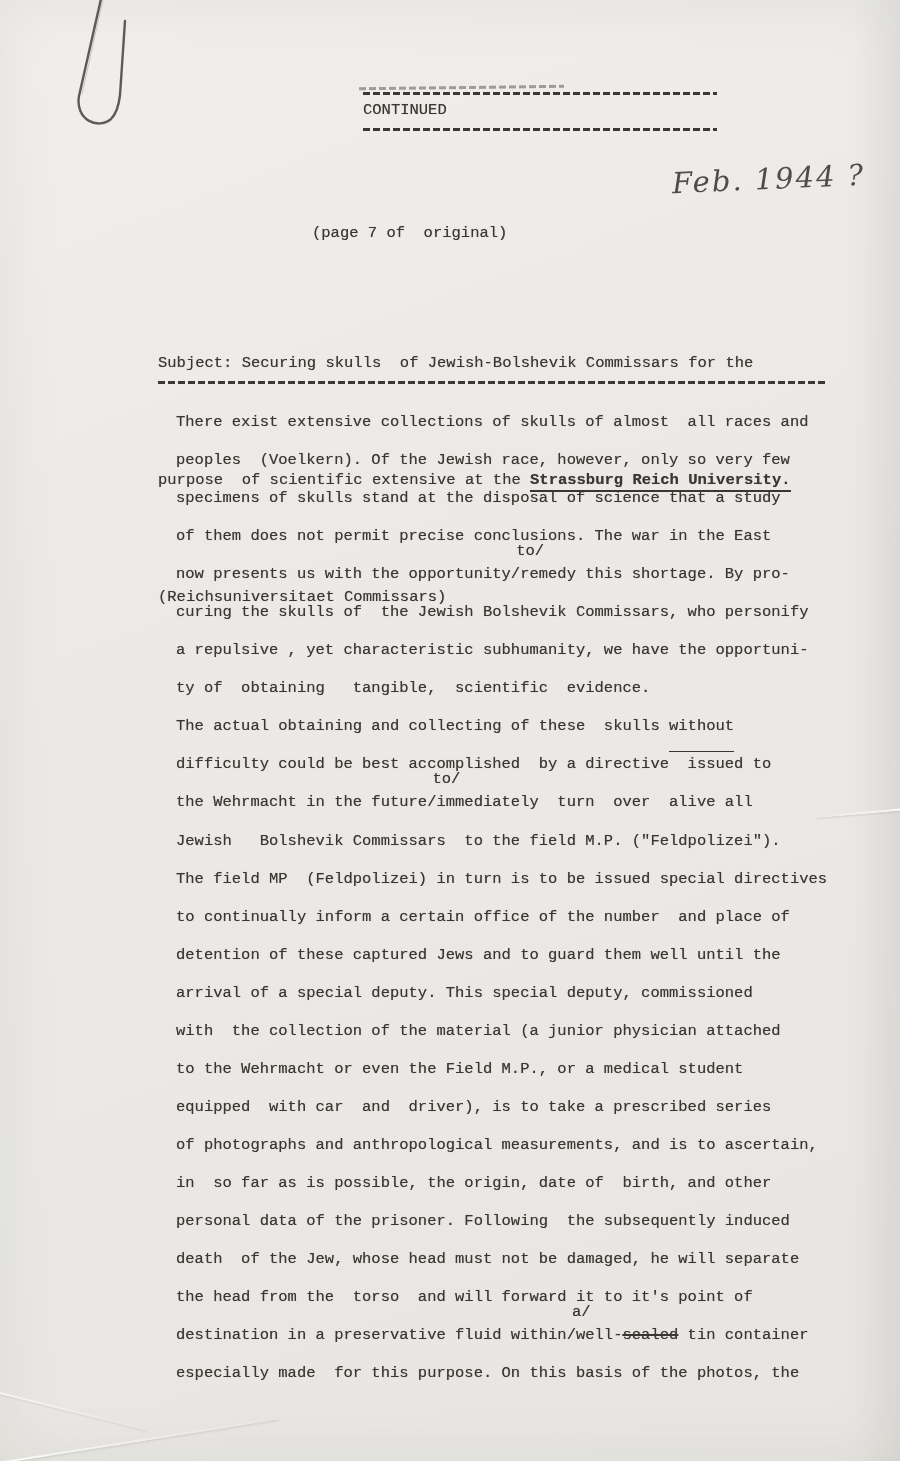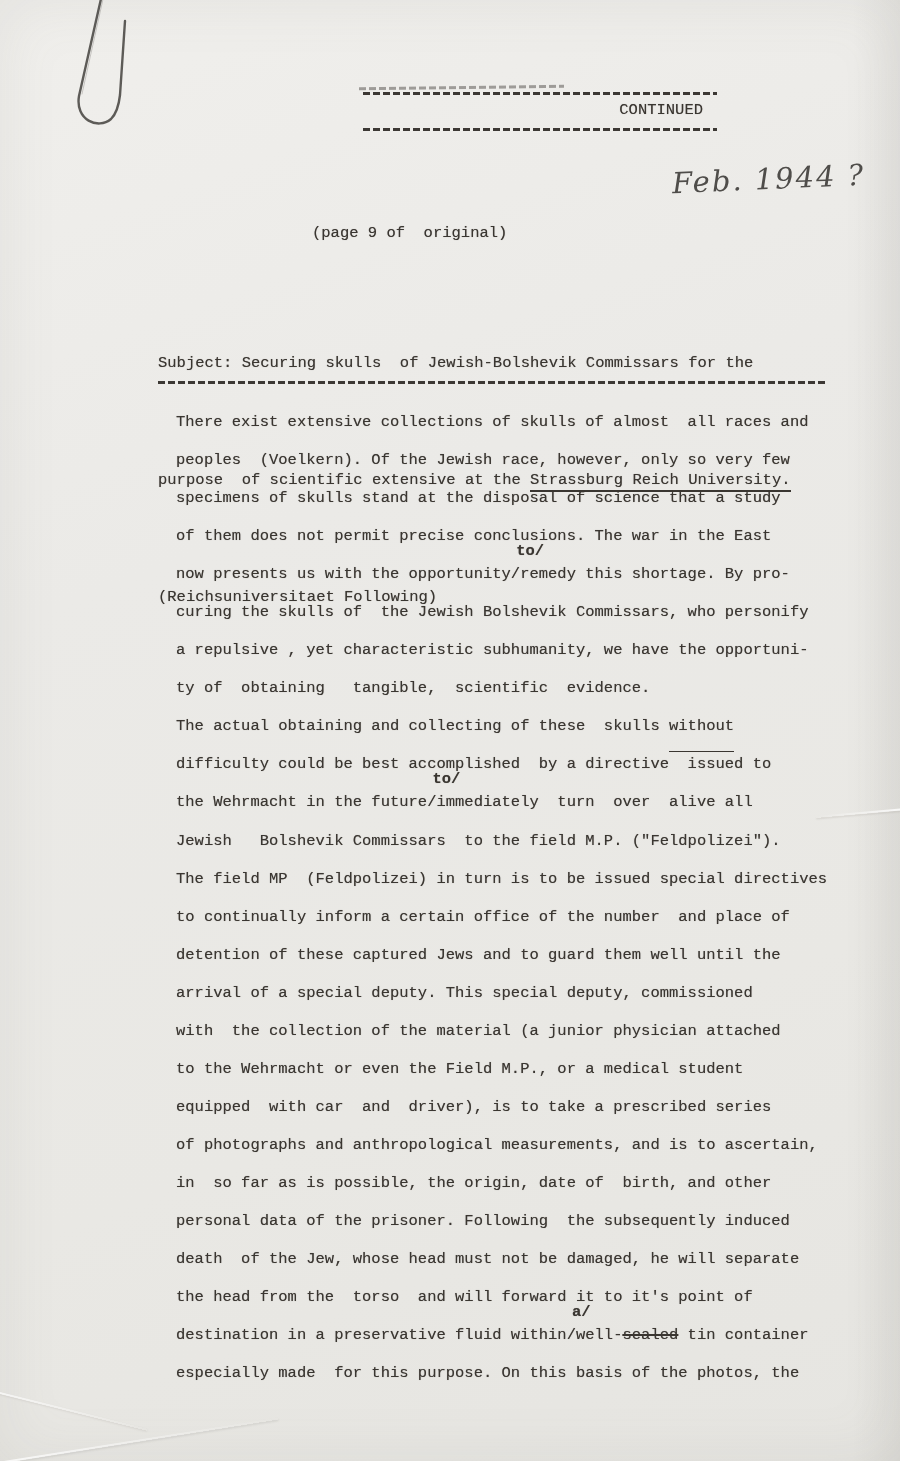--- a/index.html
+++ b/index.html
@@ -63,21 +63,21 @@
     color: #4f4d4a;
   }
   .hand-suffix {
     font-size: 24px;
     margin-left: 9px;
     position: relative;
     top: 2px;
     letter-spacing: 1px;
   }
   .subtitle {
-    text-align: right;
+    text-align: left;
     width: 340px;
     line-height: 20px;
     margin-top: 5px;
   }
   .rule-bottom { margin-top: 8px; }
   .hand-date {
     position: absolute;
     left: 672px;
     top: 162px;
     font-size: 29px;
@@ -92,21 +92,21 @@
     top: 221px;
     line-height: 24px;
   }
   .subject {
     position: absolute;
     left: 158px;
     top: 266px;
     line-height: 39px;
   }
   .u-strong {
-    font-weight: normal;
+    font-weight: bold;
     border-bottom: 2px solid #3a3631;
     padding-bottom: 1px;
   }
   .separator {
     position: absolute;
     left: 158px;
     top: 381px;
     width: 668px;
   }
   
@@ -134,21 +134,20 @@
     width: 0;
     height: 1em;
     vertical-align: baseline;
   }
   .sup {
     position: absolute;
     left: -4px;
     top: -31px;
     white-space: pre;
     text-shadow: 0 0 0.7px rgba(55,50,45,0.55);
-    font-weight: bold;
   }
   
   .edge-shade {
     position: absolute;
     right: 0; top: 0;
     width: 48px; height: 100%;
     background: linear-gradient(90deg, transparent, rgba(118,114,108,0.08));
     pointer-events: none;
   }
   .crease { position: absolute; pointer-events: none; }
@@ -185,26 +184,26 @@
   </svg>
 
   <div class="header">
     <div class="rule rule-top"></div>
     <div class="subtitle typed">CONTINUED</div>
     <div class="rule rule-bottom"></div>
   </div>
 
   <div class="hand hand-date">Feb. 1944 ?</div>
 
-  <div class="page-label typed">(page 9 of  original)</div>
+  <div class="page-label typed">(page 7 of  original)</div>
 
   <div class="subject typed">
     <div>Subject: Securing skulls  of Jewish-Bolshevik Commissars for the</div>
     <div><span>purpose  of scientific extensive at the </span><span class="u-strong">Strassburg Reich University.</span></div>
-    <div>(Reichsuniversitaet Following)</div>
+    <div>(Reichsuniversitaet Commissars)</div>
   </div>
 
   <div class="rule separator"></div>
 
   <div class="doc-body typed" id="doc-body"><div class="bline">There exist extensive collections of skulls of almost  all races and</div><div class="bline">peoples  (Voelkern). Of the Jewish race, however, only so very few</div><div class="bline">specimens of skulls stand at the disposal of science that a study</div><div class="bline">of them does not permit precise conclusions. The war in the East</div><div class="bline">now presents us with the opportunity/<span class="supwrap"><span class="sup">to/</span></span>remedy this shortage. By pro-</div><div class="bline">curing the skulls of  the Jewish Bolshevik Commissars, who personify</div><div class="bline">a repulsive , yet characteristic subhumanity, we have the opportuni-</div><div class="bline">ty of  obtaining   tangible,  scientific  evidence.</div><div class="bline">The actual obtaining and collecting of these  skulls <span class="u">without</span></div><div class="bline">difficulty could be best accomplished  by a directive  issued to</div><div class="bline">the Wehrmacht in the future/<span class="supwrap"><span class="sup">to/</span></span>immediately  turn  over  alive all</div><div class="bline">Jewish   Bolshevik Commissars  to the field M.P. ("Feldpolizei").</div><div class="bline">The field MP  (Feldpolizei) in turn is to be issued special directives</div><div class="bline">to continually inform a certain office of the number  and place of</div><div class="bline">detention of these captured Jews and to guard them well until the</div><div class="bline">arrival of a special deputy. This special deputy, commissioned</div><div class="bline">with  the collection of the material (a junior physician attached</div><div class="bline">to the Wehrmacht or even the Field M.P., or a medical student</div><div class="bline">equipped  with car  and  driver), is to take a prescribed series</div><div class="bline">of photographs and anthropological measurements, and is to ascertain,</div><div class="bline">in  so far as is possible, the origin, date of  birth, and other</div><div class="bline">personal data of the prisoner. Following  the subsequently induced</div><div class="bline">death  of the Jew, whose head must not be damaged, he will separate</div><div class="bline">the head from the  torso  and will forward it to it's point of</div><div class="bline">destination in a preservative fluid within/<span class="supwrap"><span class="sup">a/</span></span>well-<span class="strike">sealed</span> tin container</div><div class="bline">especially made  for this purpose. On this basis of the photos, the</div></div>
 
   <div class="edge-shade"></div>
   <div class="crease crease-right"></div>
   <div class="crease crease-bl1"></div>
   <div class="crease crease-bl2"></div>

